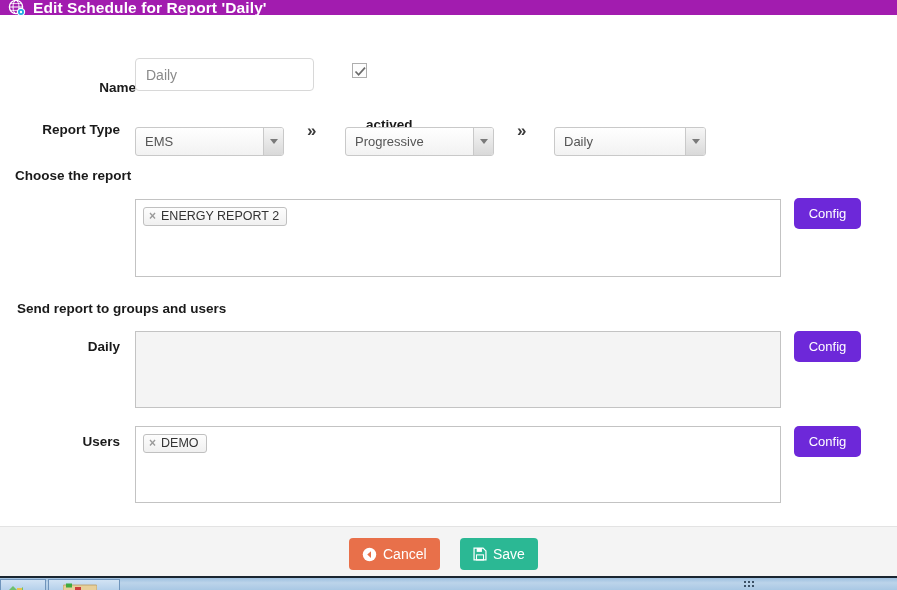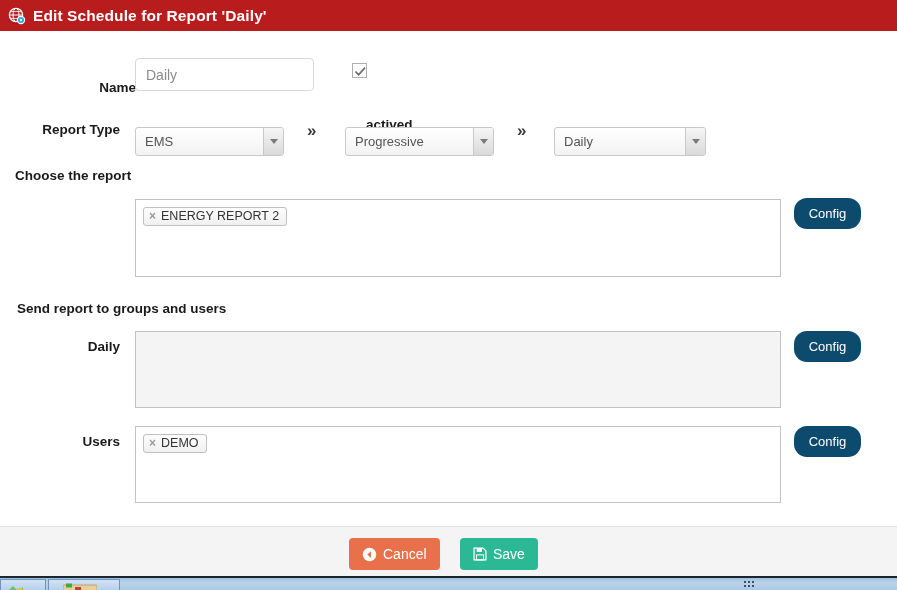--- a/index.html
+++ b/index.html
@@ -12,22 +12,22 @@
   }
   #app {
     position: relative;
     width: 897px; height: 590px;
     background: #ffffff;
   }
 
   
   .titlebar {
     position: absolute; left: 0; top: 0;
-    width: 897px; height: 31px;
-    background: #b91c1c;
+    width: 897px; height: 15px;
+    background: #a21caf;
     display: flex; align-items: center;
     padding-left: 8px;
   }
   .titlebar .tb-icon {
     width: 18px; height: 18px;
     margin-right: 7px;
     flex: 0 0 auto;
     display: block;
   }
   .titlebar .tb-text {
@@ -168,24 +168,24 @@
     margin-right: 5px;
     font-weight: bold;
     cursor: pointer;
   }
 
   
   .btn-config {
     position: absolute;
     left: 794px;
     width: 67px; height: 31px;
-    background: #0c4a6e;
+    background: #6d28d9;
     color: #fff;
     border: none;
-    border-radius: 13px;
+    border-radius: 5px;
     font-size: 13px;
     font-family: "Liberation Sans", sans-serif;
     cursor: pointer;
   }
 
   
   .footer {
     position: absolute; left: 0; top: 526px;
     width: 897px; height: 50px;
     background: #f4f4f4;

